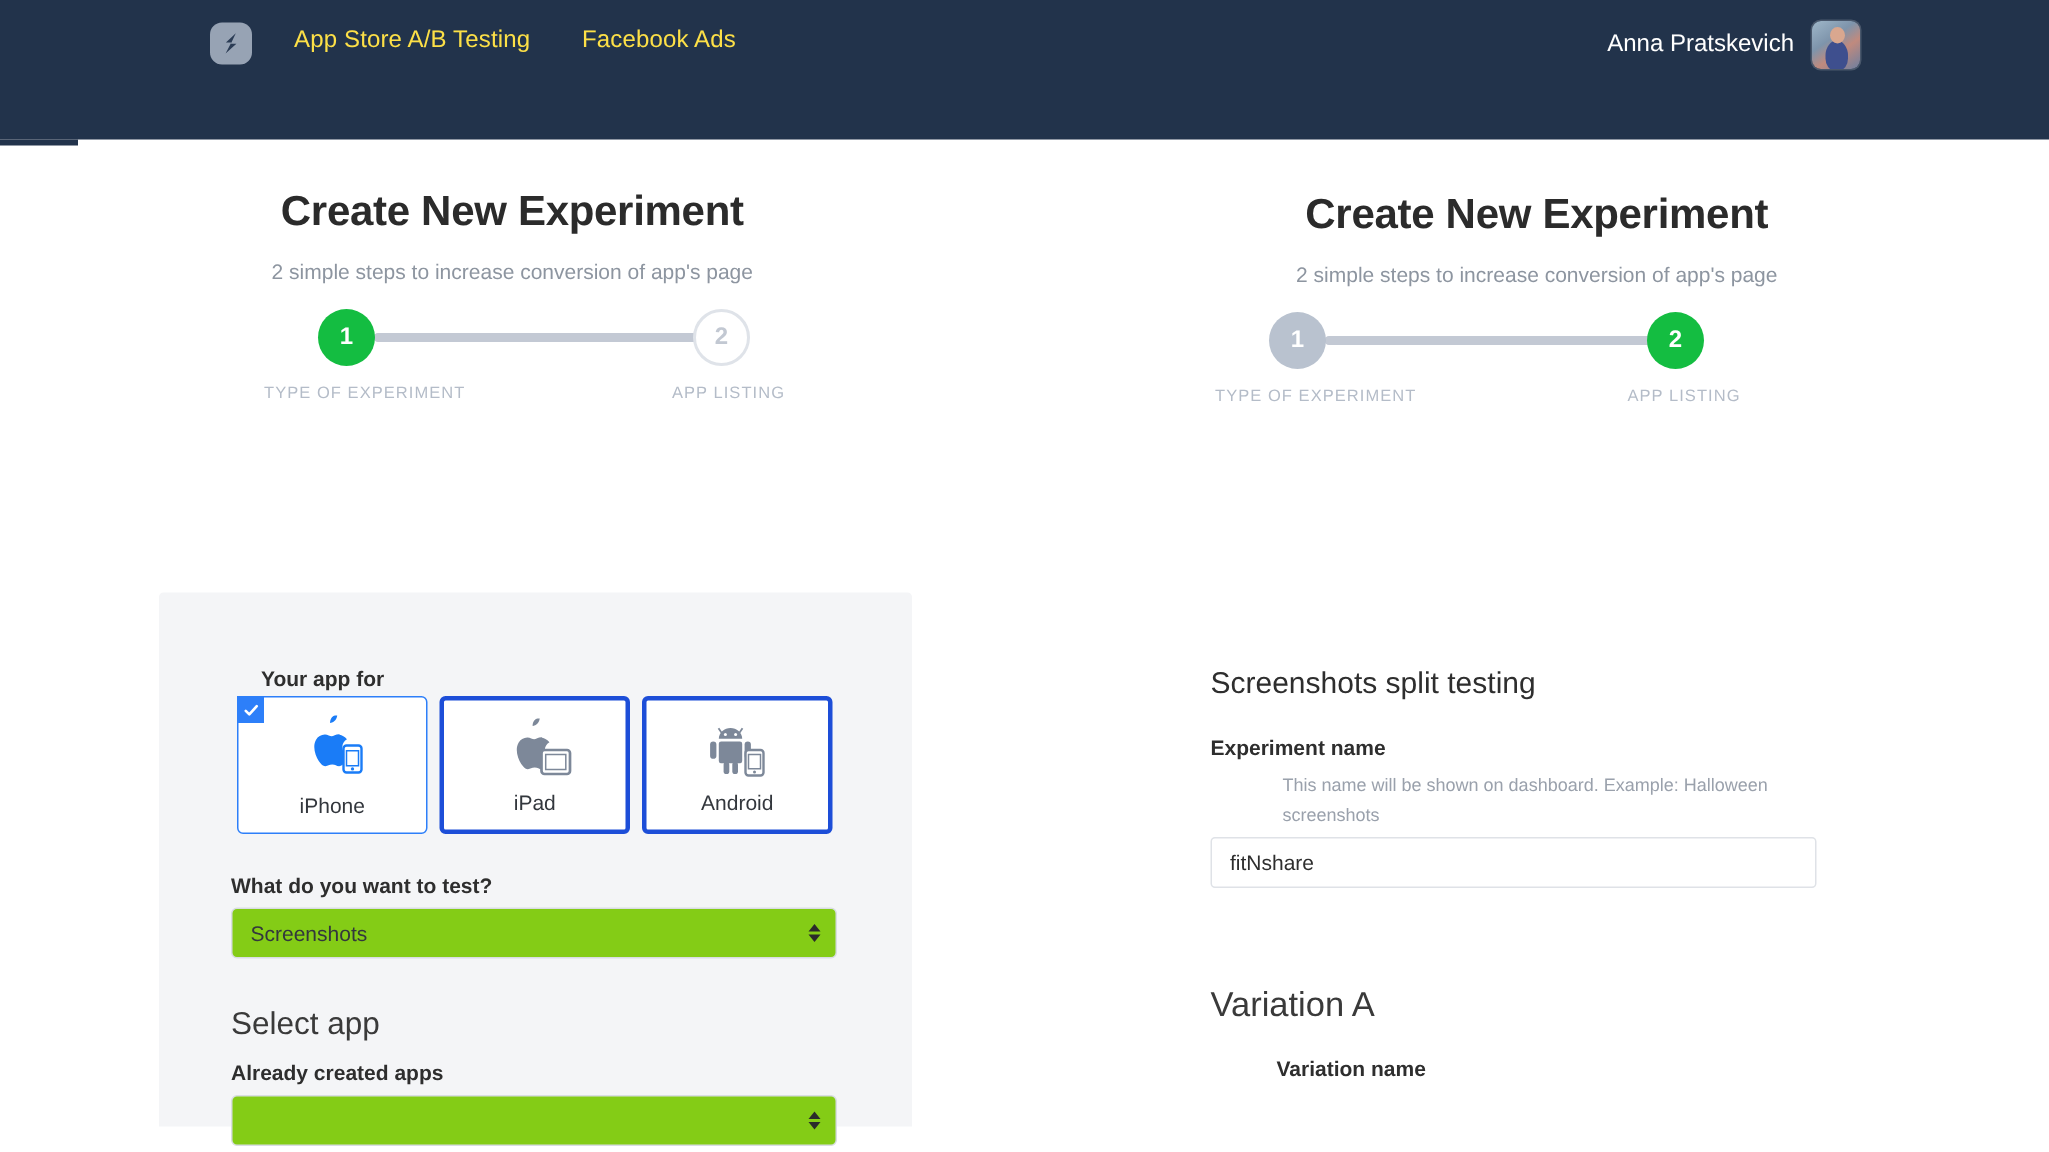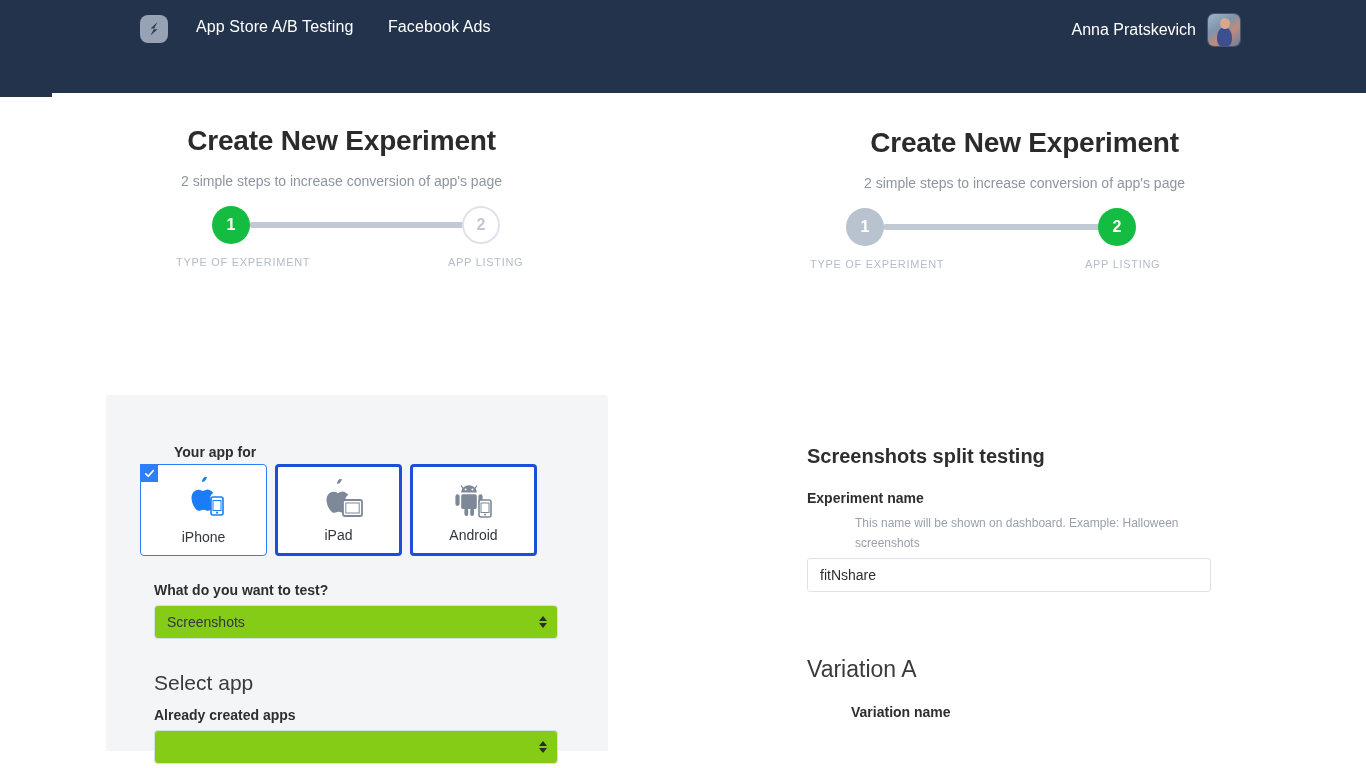--- a/index.html
+++ b/index.html
@@ -31,21 +31,21 @@
   .logo-mark {
     position: absolute; left: 140px; top: 15px;
     width: 28px; height: 28px;
     border-radius: 8px;
     background: #97a3b4;
     display: flex; align-items: center; justify-content: center;
   }
   .logo-mark svg { display: block; }
   .nav-link {
     position: absolute; top: 18px;
-    color: #ffffff;
+    color: #fde047;
     font-size: 16px;
     letter-spacing: .1px;
     white-space: nowrap;
     cursor: pointer;
   }
   .nav-link.first { left: 196px; }
   .nav-link.second { left: 388px; }
   .user-block {
     position: absolute; right: 126px; top: 14px;
     display: flex; align-items: center; gap: 12px;
@@ -127,25 +127,25 @@
     font-size: 14px; font-weight: bold; color: #2e2e2e;
     white-space: nowrap;
   }
   .section-h {
     position: absolute;
     font-size: 21px; color: #3a3a3a; font-weight: normal;
     white-space: nowrap;
   }
   .section-h2 {
     position: absolute;
-    font-size: 20px; color: #2e2e2e; font-weight: bold;
-    white-space: nowrap;
-  }
-
-  .device-row { position: absolute; left: 140px; top: 371px; display: flex; gap: 8px; text-align: center; }
+    font-size: 20px; color: #2e2e2e; font-weight: normal;
+    white-space: nowrap;
+  }
+
+  .device-row { position: absolute; left: 158px; top: 371px; display: flex; gap: 8px; text-align: center; }
   .device-card {
     position: relative;
     width: 127px; height: 92px;
     background: #ffffff;
     border: 3px solid #1d4ed8;
     border-radius: 4px;
     display: flex; flex-direction: column;
     align-items: center; justify-content: flex-end;
     padding-bottom: 10px;
     cursor: pointer;

